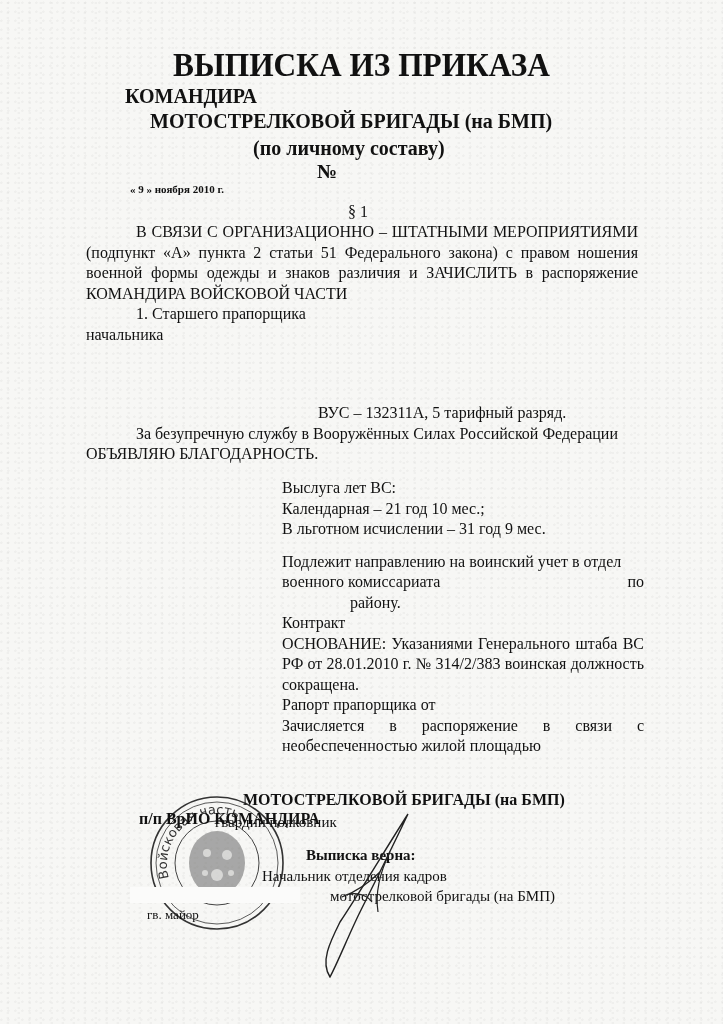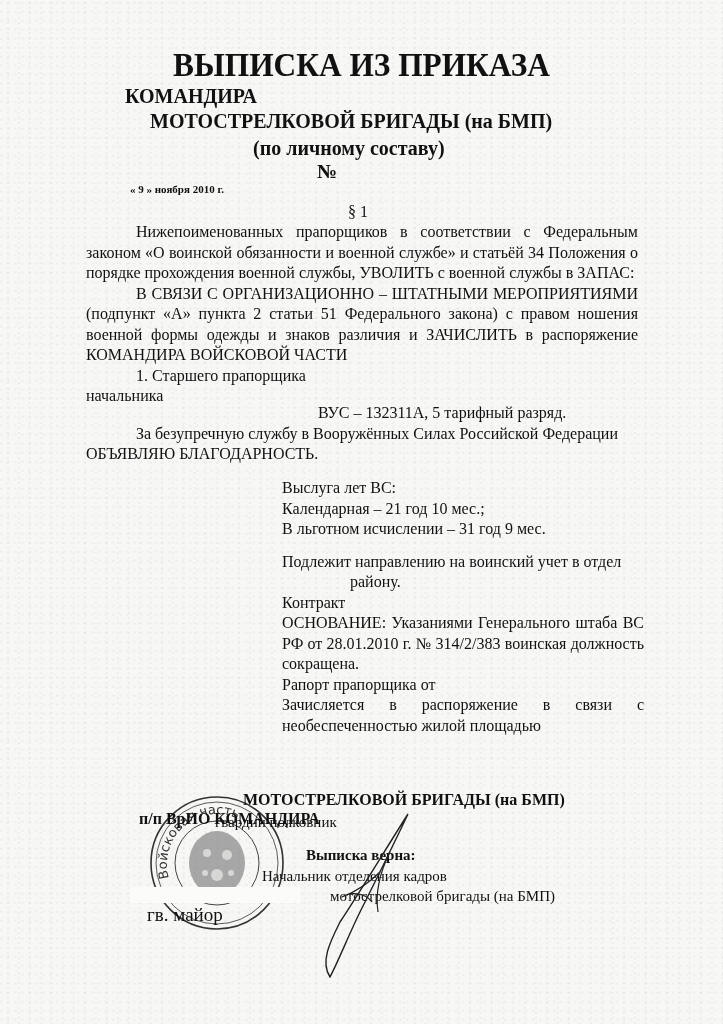--- a/index.html
+++ b/index.html
@@ -38,36 +38,39 @@
 <div class="t title">ВЫПИСКА ИЗ ПРИКАЗА</div>
 <div class="t h2" style="left:125px; top:85px;">КОМАНДИРА</div>
 <div class="t h2" style="left:150px; top:110px;">МОТОСТРЕЛКОВОЙ БРИГАДЫ (на БМП)</div>
 <div class="t h2" style="left:253px; top:137px;">(по личному составу)</div>
 <div class="t h2" style="left:317px; top:160px;">№</div>
 <div class="t b" style="left:86px; top:183px; font-size:11px;margin-left:44px;">« 9 » ноября 2010 г.</div>
 
 <div class="t body" style="left:348px; top:202px;">§ 1</div>
 
 <div class="just" style="top:222px;">
-  <p class="ind">Нижепоименованных прапорщиков в соответствии с Федеральным законом «О воинской обязанности и военной службе» и статьёй 34 Положения о порядке прохождения военной службы, УВОЛИТЬ с военной службы в ЗАПАС:</p>
   <p class="ind">В СВЯЗИ С ОРГАНИЗАЦИОННО – ШТАТНЫМИ МЕРОПРИЯТИЯМИ (подпункт «А» пункта 2 статьи 51 Федерального закона) с правом ношения военной формы одежды и знаков различия и ЗАЧИСЛИТЬ в распоряжение КОМАНДИРА ВОЙСКОВОЙ ЧАСТИ</p>
   <p class="ind">1. Старшего прапорщика</p>
   <p style="text-indent:0">начальника</p>
 </div>
 
 <div class="t body" style="left:318px; top:403px;">ВУС – 132311А, 5 тарифный разряд.</div>
 <div class="t body" style="left:136px; top:424px;">За безупречную службу в Вооружённых Силах Российской Федерации</div>
 <div class="t body" style="left:86px; top:444px;">ОБЪЯВЛЯЮ БЛАГОДАРНОСТЬ.</div>
 
 <div class="right-block" style="top:478px;">
   <p>Выслуга лет ВС:</p>
   <p>Календарная – 21 год 10 мес.;</p>
   <p>В льготном исчислении – 31 год 9 мес.</p>
   <p style="height:12px"></p>
   <p>Подлежит направлению на воинский учет в отдел</p>
+  <p style="display:flex; justify-content:space-between;">
+    <span>военного комиссариата</span>
+    <span>по</span>
+  </p>
   <p style="padding-left:68px;">району.</p>
   <p>Контракт</p>
   <p>ОСНОВАНИЕ: Указаниями Генерального штаба ВС РФ от 28.01.2010 г. № 314/2/383 воинская должность сокращена.</p>
   <p>Рапорт прапорщика от</p>
   <p>Зачисляется в распоряжение в связи с необеспеченностью жилой площадью</p>
 </div>
 
 <svg class="stamp" viewBox="0 0 140 140">
   <circle cx="70" cy="70" r="66" fill="none" stroke="#333" stroke-width="1.6"></circle>
   <circle cx="70" cy="70" r="61" fill="none" stroke="#333" stroke-width="0.8"></circle>
@@ -91,19 +94,19 @@
 </svg>
 
 <div class="whiteout"></div>
 
 <div class="t b" style="left:139px; top:810px; font-size:16px;">п/п ВрИО КОМАНДИРА</div>
 <div class="t b" style="left:243px; top:791px; font-size:16px;">МОТОСТРЕЛКОВОЙ БРИГАДЫ (на БМП)</div>
 <div class="t body" style="left:215px; top:812px; font-size:15px;">гвардии полковник</div>
 <div class="t b" style="left:306px; top:847px; font-size:15px;">Выписка верна:</div>
 <div class="t body" style="left:262px; top:866px; font-size:15px;">Начальник отделения кадров</div>
 <div class="t body" style="left:330px; top:886px; font-size:15px;">мотострелковой бригады (на БМП)</div>
-<div class="t body" style="left:147px; top:905px; font-size:19px;">гв. майор</div>
+<div class="t body" style="left:147px; top:905px; font-size:13px;">гв. майор</div>
 
 <svg class="sig" viewBox="0 0 120 170">
   <path d="M 108 2 C 90 30, 60 80, 40 110 C 30 130, 20 150, 30 165 C 38 150, 50 120, 60 100 C 70 80, 90 40, 108 2" fill="none" stroke="#222" stroke-width="1.4"></path>
   <path d="M 80 60 C 70 70, 55 80, 42 85 C 50 80, 65 80, 72 90" fill="none" stroke="#222" stroke-width="1.2"></path>
   <path d="M 90 40 C 80 60, 75 80, 78 100" fill="none" stroke="#222" stroke-width="1.2"></path>
 </svg>
 
 </body></html>

